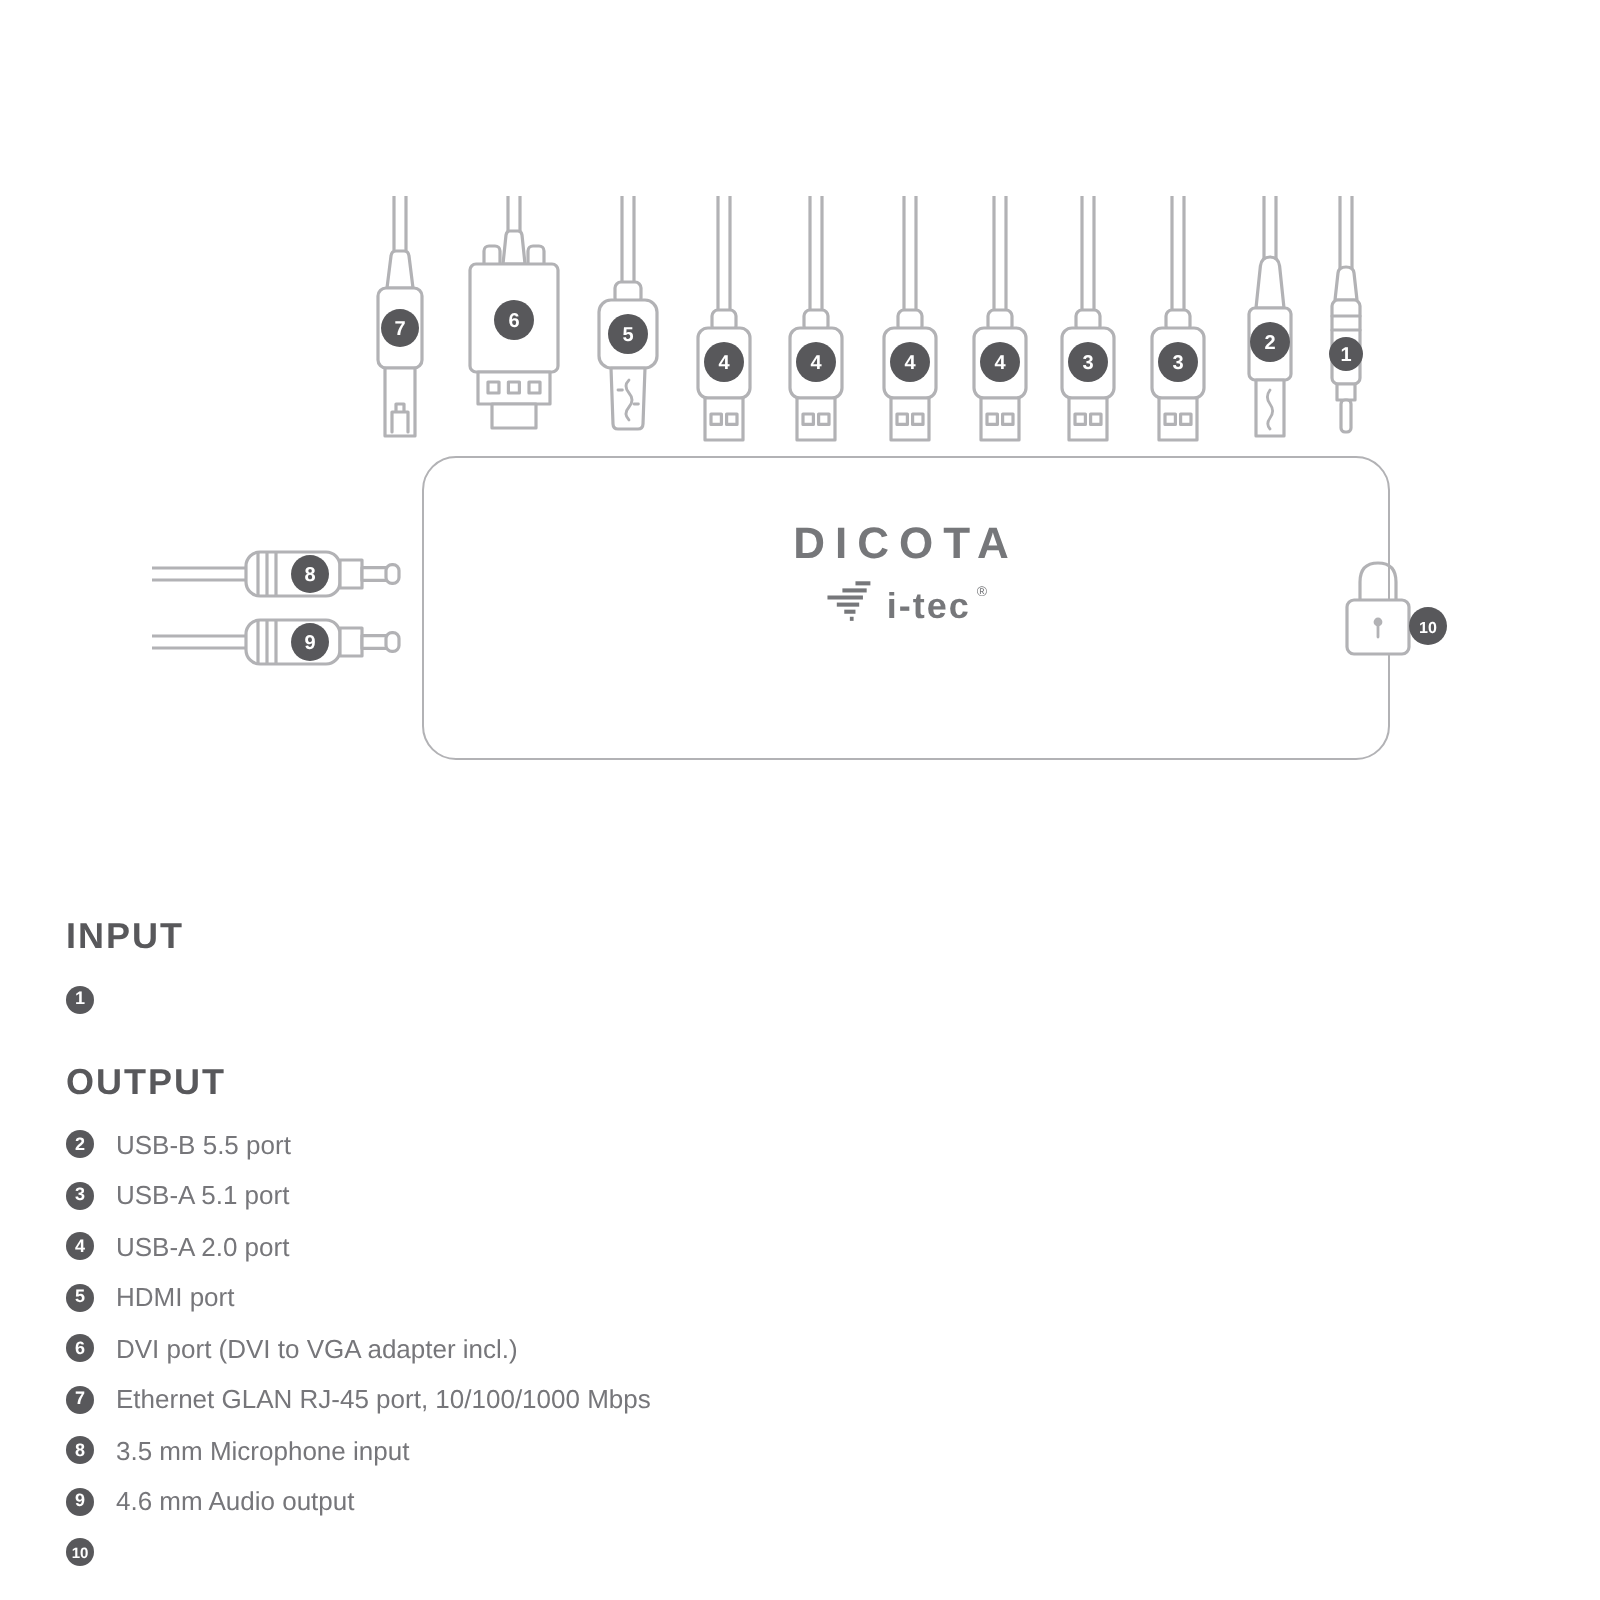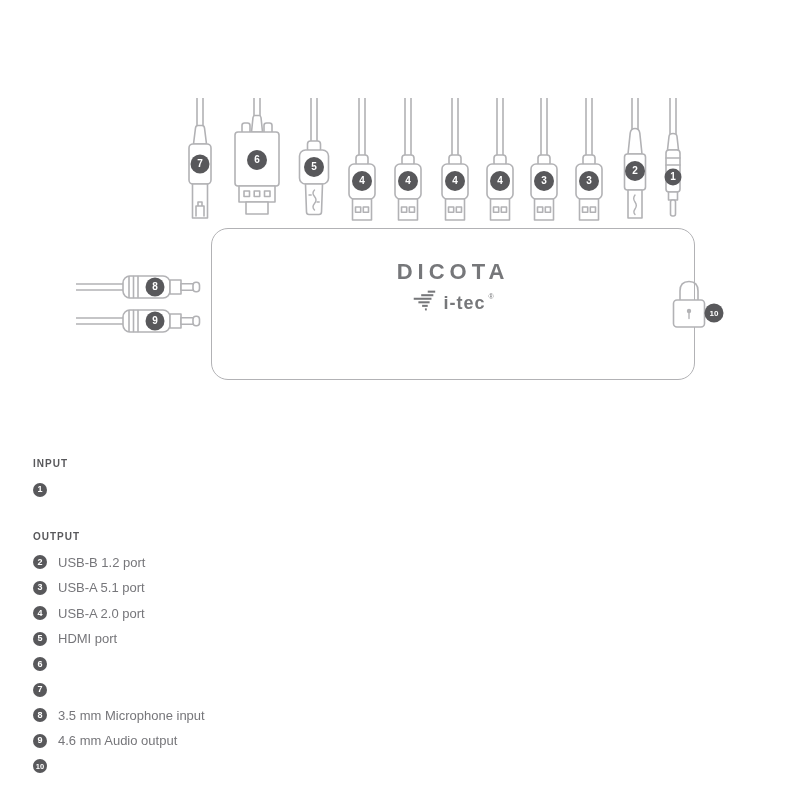--- a/index.html
+++ b/index.html
@@ -18,24 +18,24 @@
     font-size:22px;font-weight:bold;letter-spacing:5px;color:var(--logo);
   }
   .itec{
     position:absolute;left:0;right:0;top:60px;display:flex;
     justify-content:center;align-items:center;gap:5px;color:var(--logo);
   }
   .itec-text{font-size:18px;font-weight:bold;letter-spacing:1px;}
   .itec-reg{font-size:7px;position:relative;top:-7px;left:-2px;}
   .legend{position:absolute;left:33px;top:458px;width:620px;}
   .legend-title{
-    font-size:10px;font-weight:bold;letter-spacing:1px;
+    font-size:18px;font-weight:bold;letter-spacing:1px;
     color:var(--heading);margin:0 0 8px 0;
   }
-  .legend-section + .legend-section{margin-top:28px;}
+  .legend-section + .legend-section{margin-top:18px;}
   .legend-row{display:flex;align-items:center;gap:11px;height:25.5px;}
   .num-badge{
     width:14px;height:14px;border-radius:50%;background:var(--badge);color:#fff;
     display:flex;align-items:center;justify-content:center;
     font-size:9px;font-weight:bold;flex:0 0 14px;line-height:1;
   }
   .num-badge.two{font-size:7.5px;}
   .legend-text{font-size:13px;color:var(--legendtext);}
   #lock-area{position:absolute;left:666px;top:276px;}
   #side-jacks .connector{left:76px;}
@@ -214,39 +214,41 @@
       <div class="legend-section">
         <div class="legend-title">INPUT</div>
         <div class="legend-row">
           <span class="num-badge">1</span>
         </div>
       </div>
       <div class="legend-section">
         <div class="legend-title">OUTPUT</div>
         <div class="legend-row">
           <span class="num-badge">2</span>
-          <span class="legend-text">USB-B 1.2 port</span>
+          <span class="legend-text">USB-B 5.5 port</span>
         </div>
         <div class="legend-row">
           <span class="num-badge">3</span>
           <span class="legend-text">USB-A 5.1 port</span>
         </div>
         <div class="legend-row">
           <span class="num-badge">4</span>
           <span class="legend-text">USB-A 2.0 port</span>
         </div>
         <div class="legend-row">
           <span class="num-badge">5</span>
           <span class="legend-text">HDMI port</span>
         </div>
         <div class="legend-row">
           <span class="num-badge">6</span>
+          <span class="legend-text">DVI port (DVI to VGA adapter incl.)</span>
         </div>
         <div class="legend-row">
           <span class="num-badge">7</span>
+          <span class="legend-text">Ethernet GLAN RJ-45 port, 10/100/1000 Mbps</span>
         </div>
         <div class="legend-row">
           <span class="num-badge">8</span>
           <span class="legend-text">3.5 mm Microphone input</span>
         </div>
         <div class="legend-row">
           <span class="num-badge">9</span>
           <span class="legend-text">4.6 mm Audio output</span>
         </div>
         <div class="legend-row">

